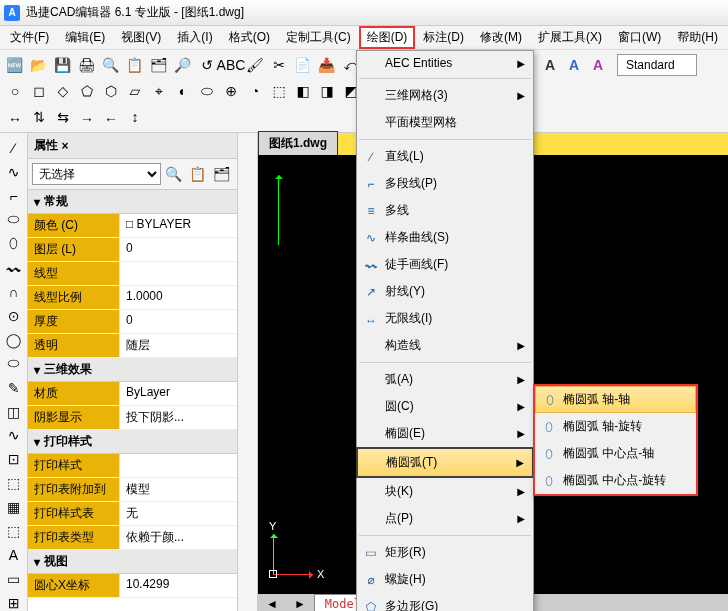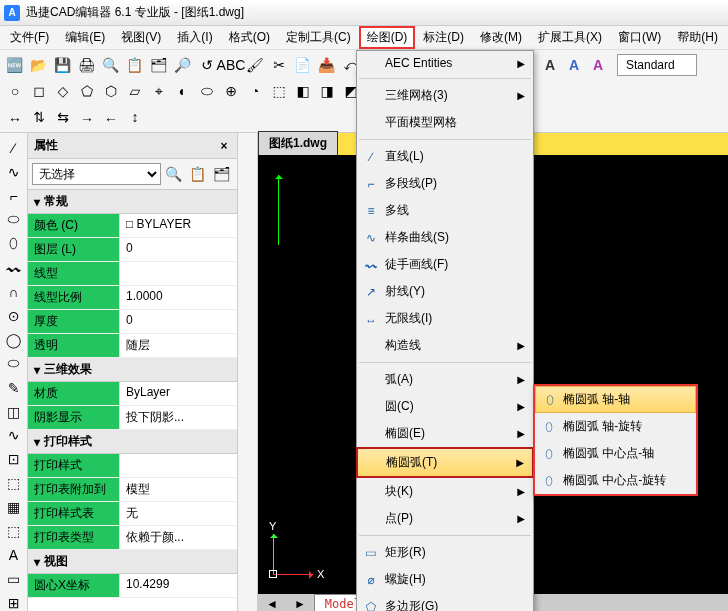--- a/index.html
+++ b/index.html
@@ -10,28 +10,28 @@
 .mitem{padding:3px 8px;cursor:pointer}
 .mitem.hl{background:#fff;border:2px solid #e33;padding:1px 6px}
 .toolbars{padding:2px 4px;border-bottom:1px solid #ccc;background:#f4f4f4}
 .trow{display:flex;align-items:center;gap:2px;height:26px}
 .tbtn{width:22px;height:22px;display:flex;align-items:center;justify-content:center;border:1px solid transparent;cursor:pointer;font-size:14px}
 .sep{width:1px;height:20px;background:#ccc;margin:0 2px}
 .stdbox{border:1px solid #999;padding:3px 8px;background:#fff;min-width:80px;margin-left:6px}
 .main{display:flex;height:calc(100% - 130px);position:relative}
 .vtool{width:28px;background:#f4f4f4;border-right:1px solid #ccc;padding-top:4px;display:flex;flex-direction:column;align-items:center;gap:2px}
 .proppanel{width:210px;background:#f4f4f4;border-right:1px solid #ccc;display:flex;flex-direction:column}
-.prophdr{background:#e8e8e8;padding:4px 6px;display:flex;align-items:center;justify-content:space-between;border-bottom:1px solid #ccc;font-weight:bold}
+.prophdr{background:#e8e8e8;padding:4px 6px;display:flex;align-items:center;justify-content:flex-start;border-bottom:1px solid #ccc;font-weight:bold}
 .propbar{padding:4px;display:flex;gap:2px;align-items:center}
 .propsel{flex:1;padding:2px;border:1px solid #999;background:#fff}
 .propgrid{flex:1;overflow:auto;background:#fff;border-top:1px solid #ccc}
 .pgroup{background:#e8e8e8;padding:3px 6px;font-weight:bold;border-bottom:1px solid #ccc;display:flex;align-items:center;gap:4px}
 .prow{display:flex;border-bottom:1px solid #eee}
 .prow>div{padding:3px 6px}
-.plabel{width:92px;background:#22c55e;border-right:1px solid #ddd}
+.plabel{width:92px;background:#eab308;border-right:1px solid #ddd}
 .pval{flex:1;background:#fff}
 .canvaswrap{flex:1;display:flex;flex-direction:column;background:#000;position:relative}
 .tabbar{height:22px;background:#fde047;display:flex;align-items:flex-end}
 .tab{background:#d8d8d8;padding:3px 10px;border:1px solid #333;border-bottom:none;font-weight:bold}
 .canvas{flex:1;position:relative;background:#000}
 .axis-y{position:absolute;left:20px;top:20px;width:1px;height:70px;background:#0f0}
 .axis-y::after{content:"";position:absolute;top:-4px;left:-3px;border:4px solid transparent;border-bottom-color:#0f0}
 .ucs{position:absolute;left:15px;bottom:40px}
 .ucs .xa{position:absolute;width:40px;height:1px;background:#f33}
 .ucs .xa::after{content:"";position:absolute;right:-4px;top:-3px;border:4px solid transparent;border-left-color:#f33}
@@ -43,21 +43,21 @@
 .mtab{background:#fff;padding:2px 10px;border:1px solid #888;color:#c33;font-family:monospace}
 .dropdown{position:absolute;background:#f0f0f0;border:1px solid #999;box-shadow:2px 2px 6px rgba(0,0,0,.3);z-index:100}
 .ditem{padding:5px 28px 5px 28px;display:flex;align-items:center;justify-content:space-between;cursor:pointer;position:relative;white-space:nowrap}
 .ditem .arrow{position:absolute;right:8px;font-size:10px}
 .ditem .icon{position:absolute;left:6px;width:16px;text-align:center;font-size:12px;color:#2266aa}
 .dsep{height:1px;background:#ccc;margin:3px 2px}
 .dd1{left:356px;top:50px;width:178px}
 .sub2{left:533px;top:384px;width:165px;border:2px solid #e33}
 .sub2 .ditem.sel{background:linear-gradient(#ffe9a8,#ffd86b);border:1px solid #e6b24d;padding:4px 27px}
 .dd1 .ditem.sel{background:linear-gradient(#ffe9a8,#ffd86b)}
-.dd1 .selwrap{border:2px solid #b91c1c;margin:0 -1px}
+.dd1 .selwrap{border:2px solid #404040;margin:0 -1px}
 .closex{width:14px;text-align:center;cursor:pointer}
 </style>
 </head>
 <body>
 
 <div class="titlebar">
   <span class="logo">A</span>
   <span>迅捷CAD编辑器 6.1 专业版  - [图纸1.dwg]</span>
 </div>
 

